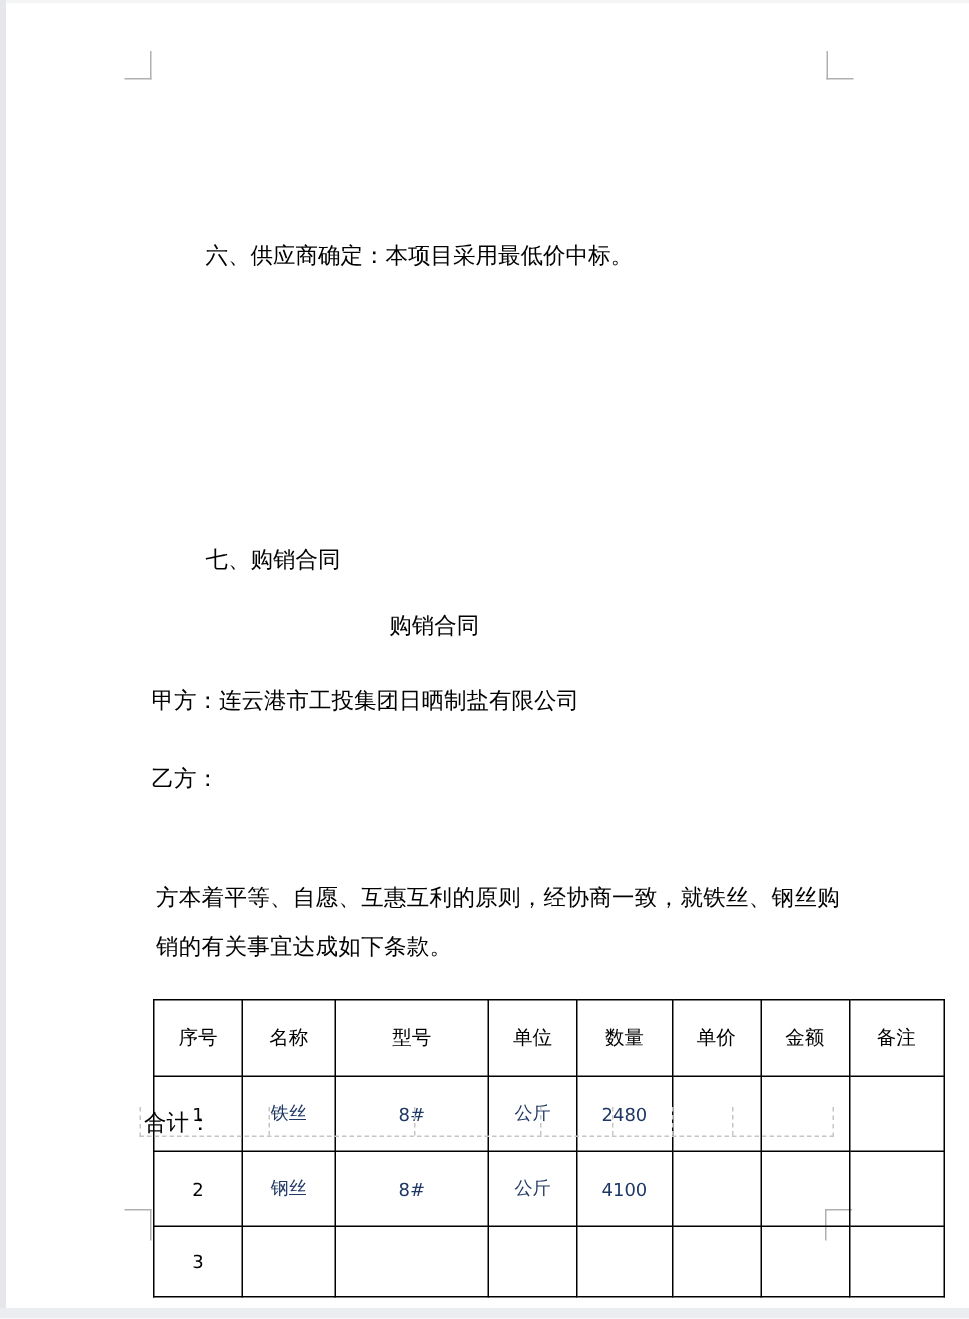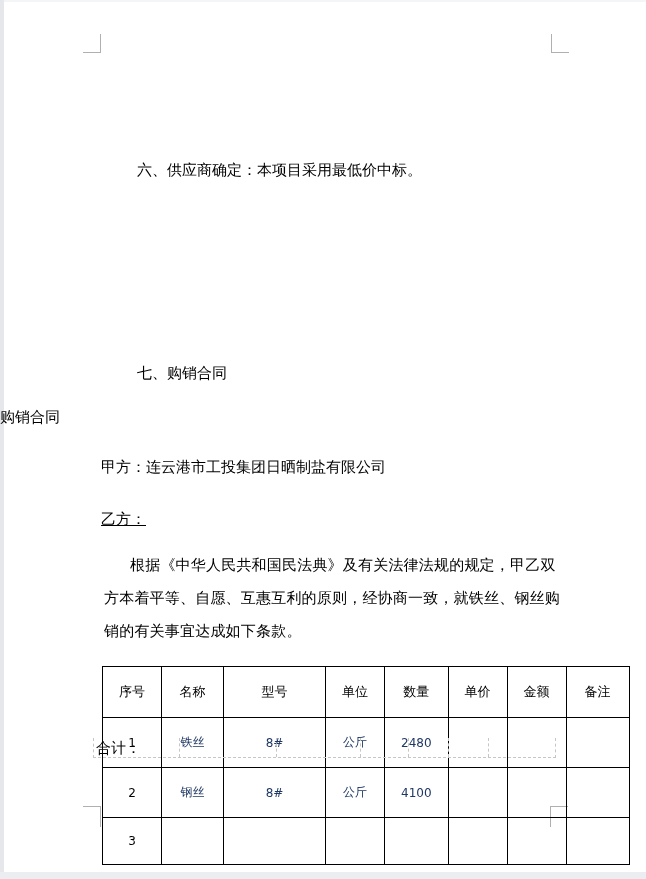--- a/index.html
+++ b/index.html
@@ -19,23 +19,23 @@
   
   .mark { position:absolute; }
   .mark-tl { left:83px;  top:34px;  width:18px; height:19px; border-right:1px solid #b0b0b0; border-bottom:1px solid #b0b0b0; }
   .mark-tr { left:551px; top:34px;  width:18px; height:19px; border-left:1px solid  #b0b0b0; border-bottom:1px solid #b0b0b0; }
   .mark-bl { left:83px;  top:806px; width:18px; height:21px; border-right:1px solid #b0b0b0; border-top:1px solid #b0b0b0; }
   .mark-br { left:550px; top:806px; width:18px; height:21px; border-left:1px solid  #b0b0b0; border-top:1px solid #b0b0b0; }
 
   .line { position:absolute; font-size:15px; line-height:20px; white-space:nowrap; color:#000; }
   .heading-6   { left:137px; top:160px; }
   .heading-7   { left:137px; top:363px; }
-  .doc-title   { left:0; top:407px; width:579px; }
+  .doc-title   { left:0; top:407px; width:579px; text-align:center; }
   .party-a     { left:101px; top:457px; }
-  .party-b     { left:101px; top:509px;text-decoration:underline; }
+  .party-b     { left:101px; top:509px; }
   .para-line   { left:104px; letter-spacing:0.2px; }
   .para-line-1 { top:555px; padding-left:26px; }
   .para-line-2 { top:588px; }
   .para-line-3 { top:621px; }
 
   
   table.goods { position:absolute; left:102px; top:666px; border-collapse:collapse; table-layout:fixed; }
   table.goods td, table.goods th {
     border:1px solid #000; height:18px; padding:16px;
     text-align:center; vertical-align:middle; font-weight:normal;
@@ -64,21 +64,20 @@
   <div class="mark mark-tr"></div>
   <div class="mark mark-bl"></div>
   <div class="mark mark-br"></div>
 
   <div class="line heading-6">六、供应商确定：本项目采用最低价中标。</div>
   <div class="line heading-7">七、购销合同</div>
   <div class="line doc-title">购销合同</div>
   <div class="line party-a">甲方：连云港市工投集团日晒制盐有限公司</div>
   <div class="line party-b">乙方：</div>
 
-  <div class="line para-line para-line-1">根据《中华人民共和国民法典》及有关法律法规的规定，甲乙双</div>
   <div class="line para-line para-line-2">方本着平等、自愿、互惠互利的原则，经协商一致，就铁丝、钢丝购</div>
   <div class="line para-line para-line-3">销的有关事宜达成如下条款。</div>
 
   <table class="goods">
     <colgroup>
       <col style="width:46px">
         <col style="width:62px">
         <col style="width:102px">
         <col style="width:45px">
       <col style="width:48px">

